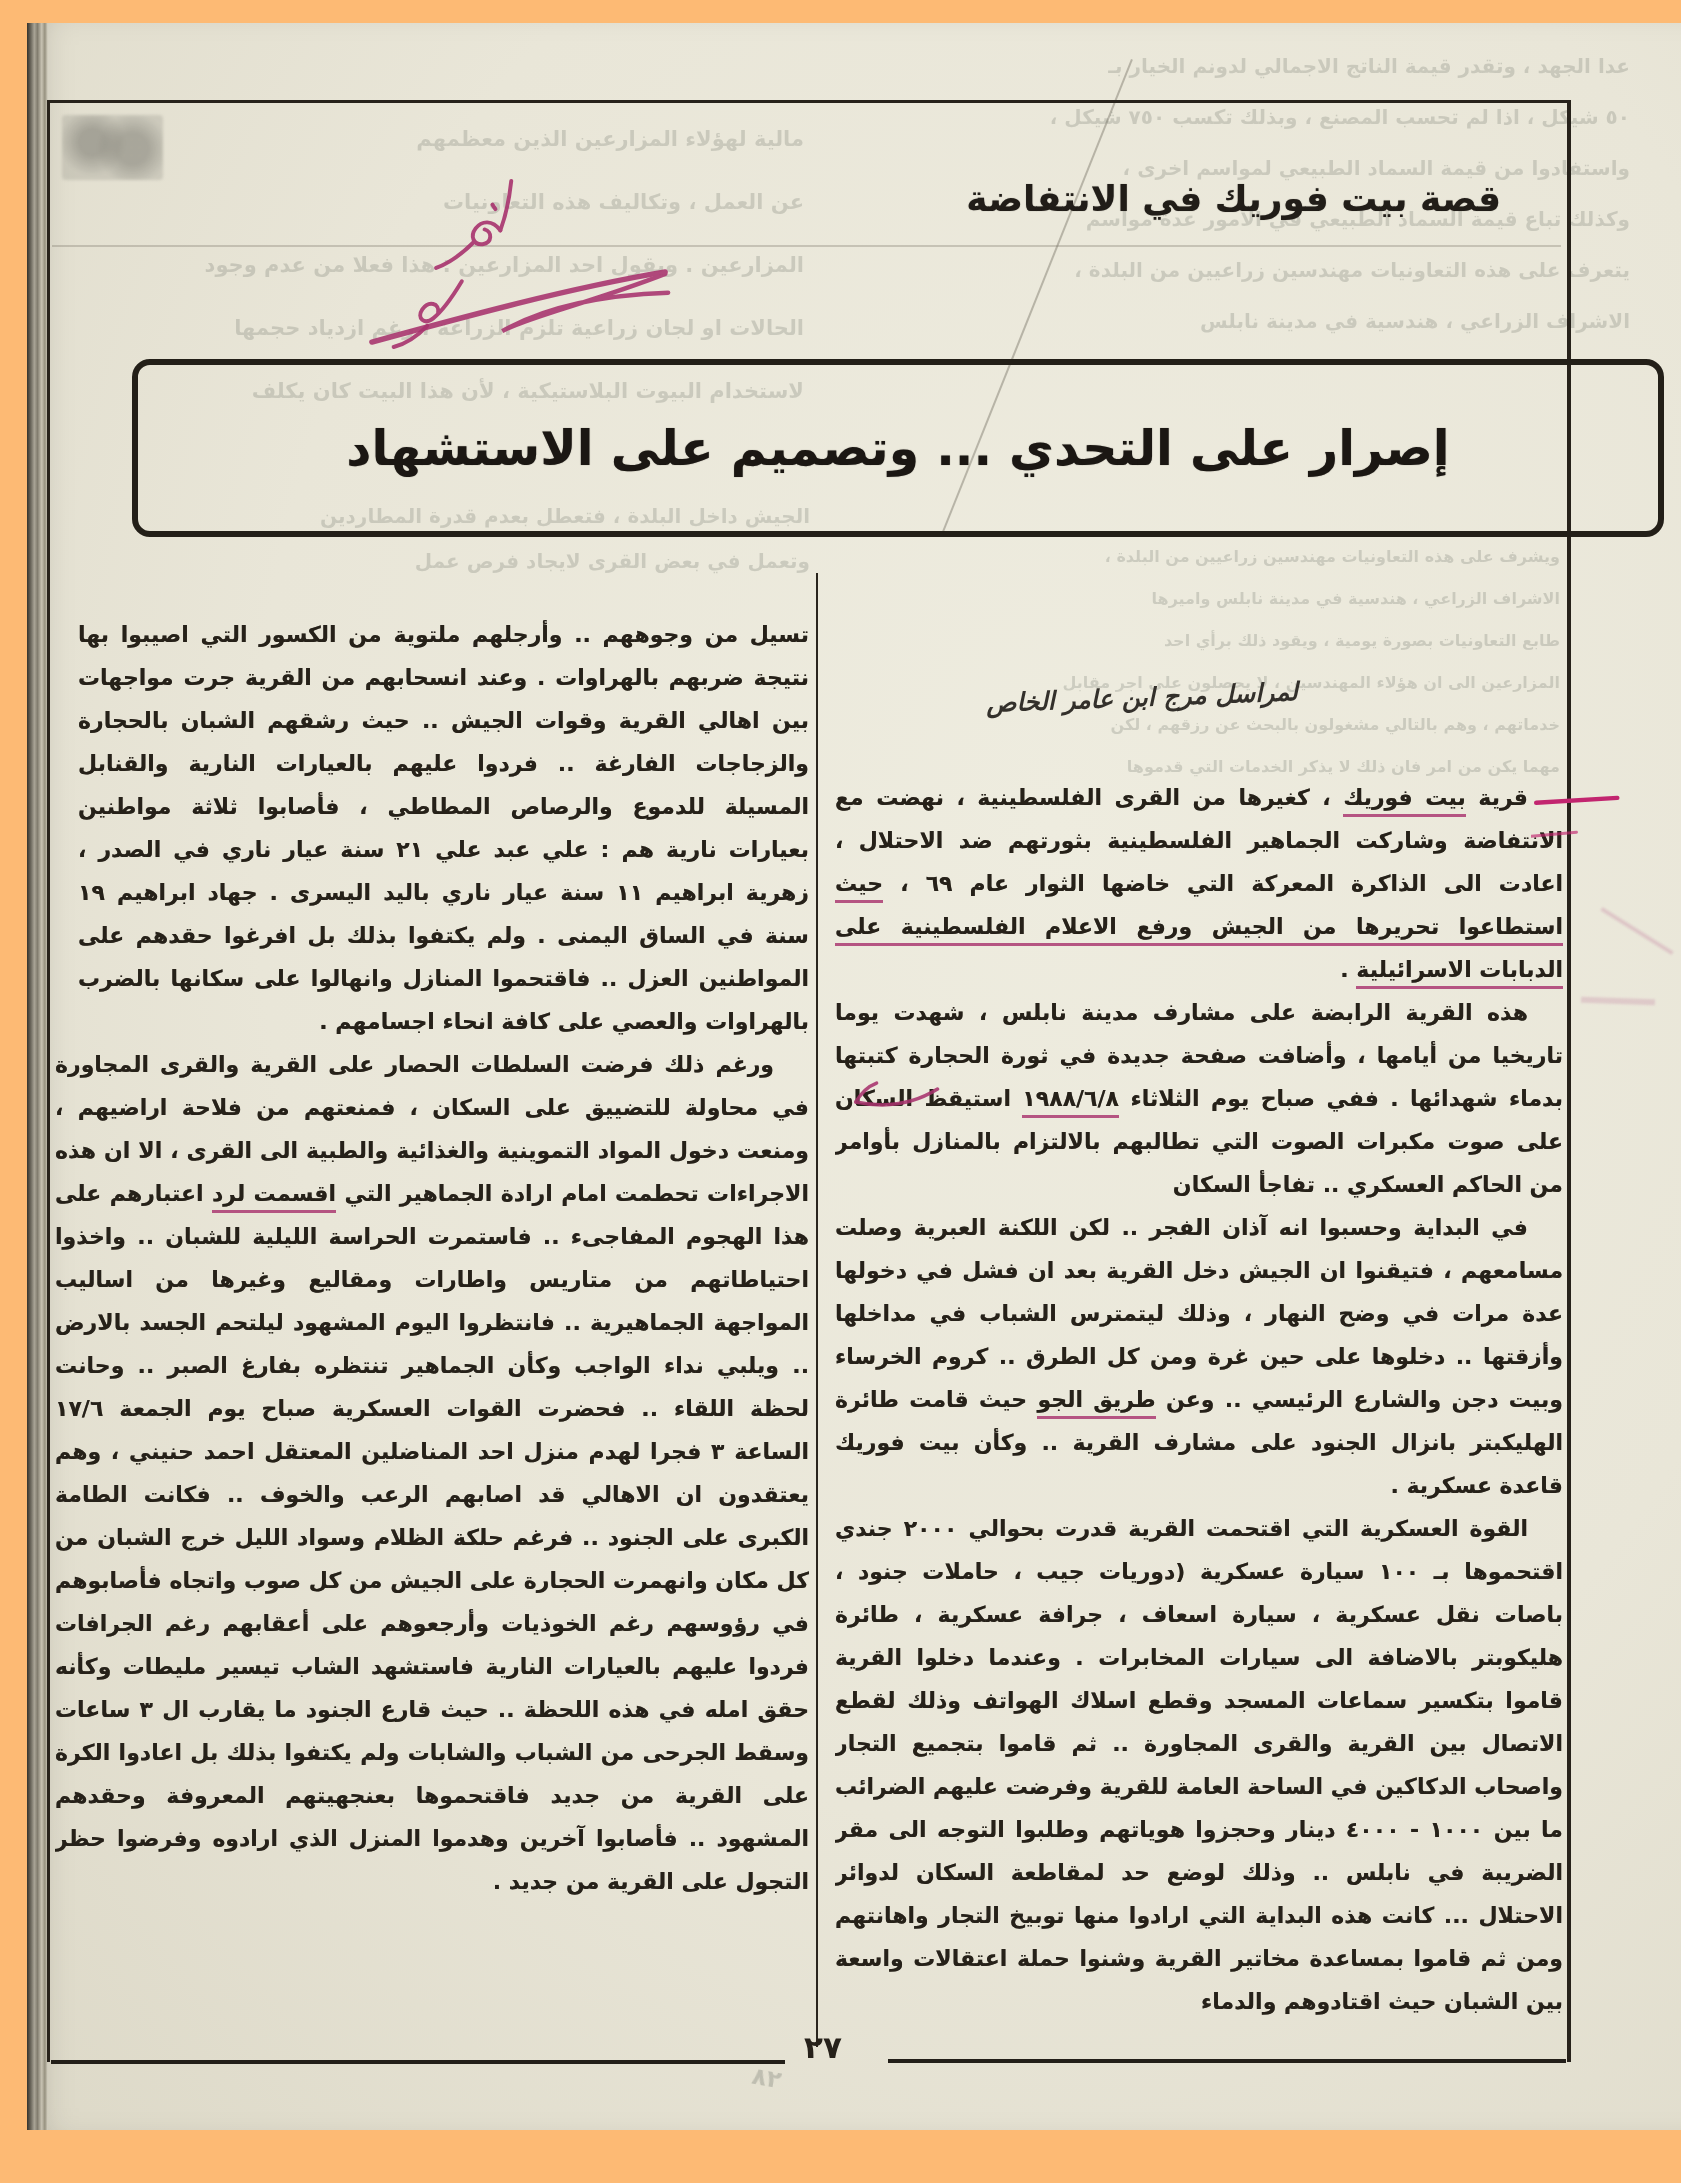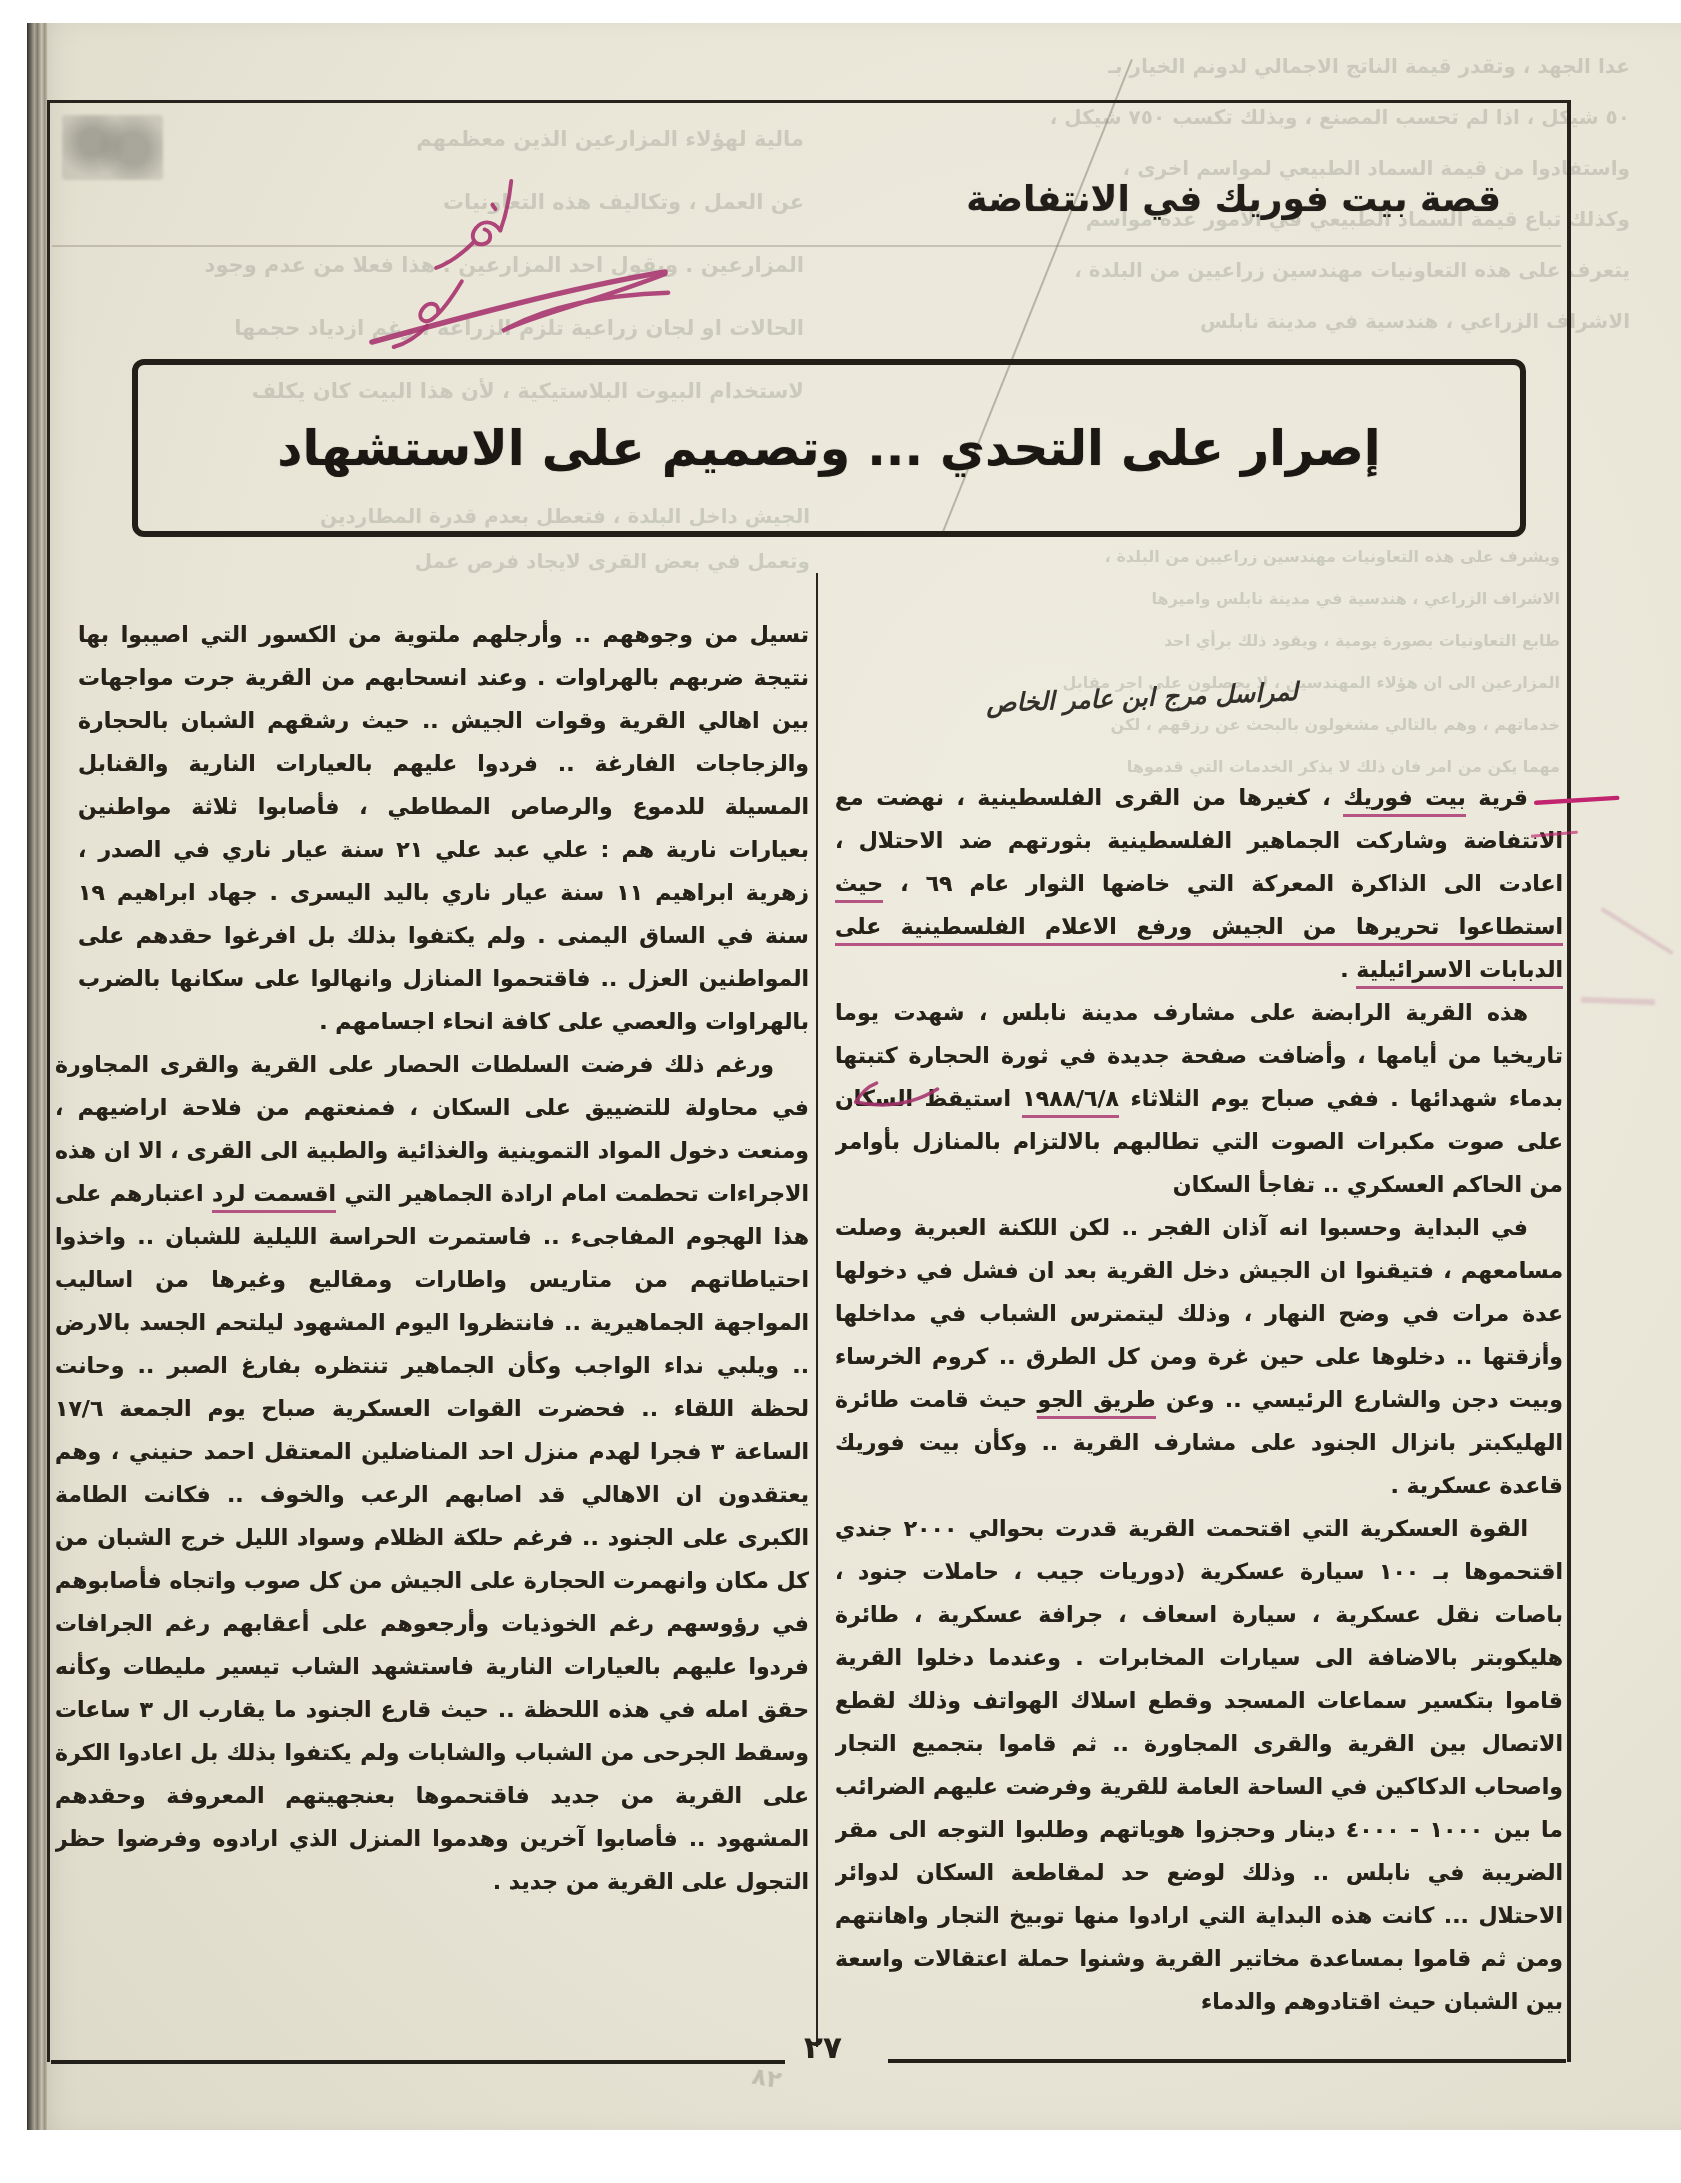--- a/index.html
+++ b/index.html
@@ -1,17 +1,17 @@
 <!DOCTYPE html>
 <html style="font-size:8px"><head>
 <meta charset="utf-8">
 <style>
   html,body{margin:0;padding:0;background:#121009;}
   #stage{position:relative;width:1681px;height:2183px;overflow:hidden;
-         font-family:"DejaVu Sans",sans-serif;background:#ffffff;}
+         font-family:"DejaVu Sans",sans-serif;background:#fdba74;}
 
   
   .paper{position:absolute;left:27px;top:23px;width:1654px;height:2107px;
          background:radial-gradient(ellipse at 62% 38%, #eeecdf 0%, #e9e6d8 55%, #ddd9c8 100%);
          box-shadow:inset 30px 0 44px -30px rgba(0,0,0,.35);}
   .page-edge{position:absolute;left:27px;top:23px;width:21px;height:2107px;
          background:linear-gradient(90deg,#35322b 0%,#6b675c 18%,#a9a496 35%,#827d6f 50%,#c7c2b2 70%,#96917f 85%,#d9d5c6 100%);}
 
   
   .frame{position:absolute;left:47px;top:100px;width:1524px;height:1962px;box-sizing:border-box;
@@ -19,22 +19,22 @@
   .ghost-rule{position:absolute;left:52px;top:245px;width:1509px;height:1.5px;background:rgba(120,115,102,.32);z-index:1;}
   .divider{position:absolute;left:816px;top:573px;width:2px;height:1474px;background:#2a251e;z-index:2;}
   .brule1{position:absolute;left:51px;top:2060px;width:734px;height:4px;background:#231f19;z-index:2;}
   .brule2{position:absolute;left:888px;top:2059px;width:678px;height:4px;background:#231f19;z-index:2;}
   .scratch{position:absolute;left:1131px;top:59px;width:1.5px;height:511px;background:rgba(105,100,88,.4);
            transform:rotate(21.8deg);transform-origin:top left;z-index:1;}
 
   
   .title{position:absolute;right:180px;top:178px;font-size:36px;font-weight:700;color:#211d18;
          direction:rtl;white-space:nowrap;z-index:3;text-shadow:0 0 1px rgba(33,29,24,.45);text-align:right;}
-  .hbox{position:absolute;left:132px;top:359px;width:1394px;height:178px;box-sizing:border-box;
-        border:6px solid #231f18;border-radius:12px;z-index:2;
+  .hbox{position:absolute;left:132px;top:359px;width:1532px;height:178px;box-sizing:border-box;
+        border:6px solid #231f18;border-radius:18px;z-index:2;
         display:flex;align-items:center;justify-content:center;}
   .headline{font-size:49px;font-weight:700;color:#1b1713;direction:rtl;white-space:nowrap;z-index:3;
             text-shadow:0 0 1px rgba(27,23,19,.5);}
   .byline{position:absolute;right:383px;top:683px;font-size:25px;font-style:italic;font-weight:700;
           color:#33302b;direction:rtl;transform:rotate(-2.2deg);z-index:3;white-space:nowrap;}
 
   
   .col{position:absolute;direction:rtl;text-align:justify;text-align-last:right;color:#262119;
        font-size:22px;line-height:43px;font-weight:700;z-index:3;overflow:hidden;
        text-shadow:0 0 0.5px rgba(38,33,25,.55);}

